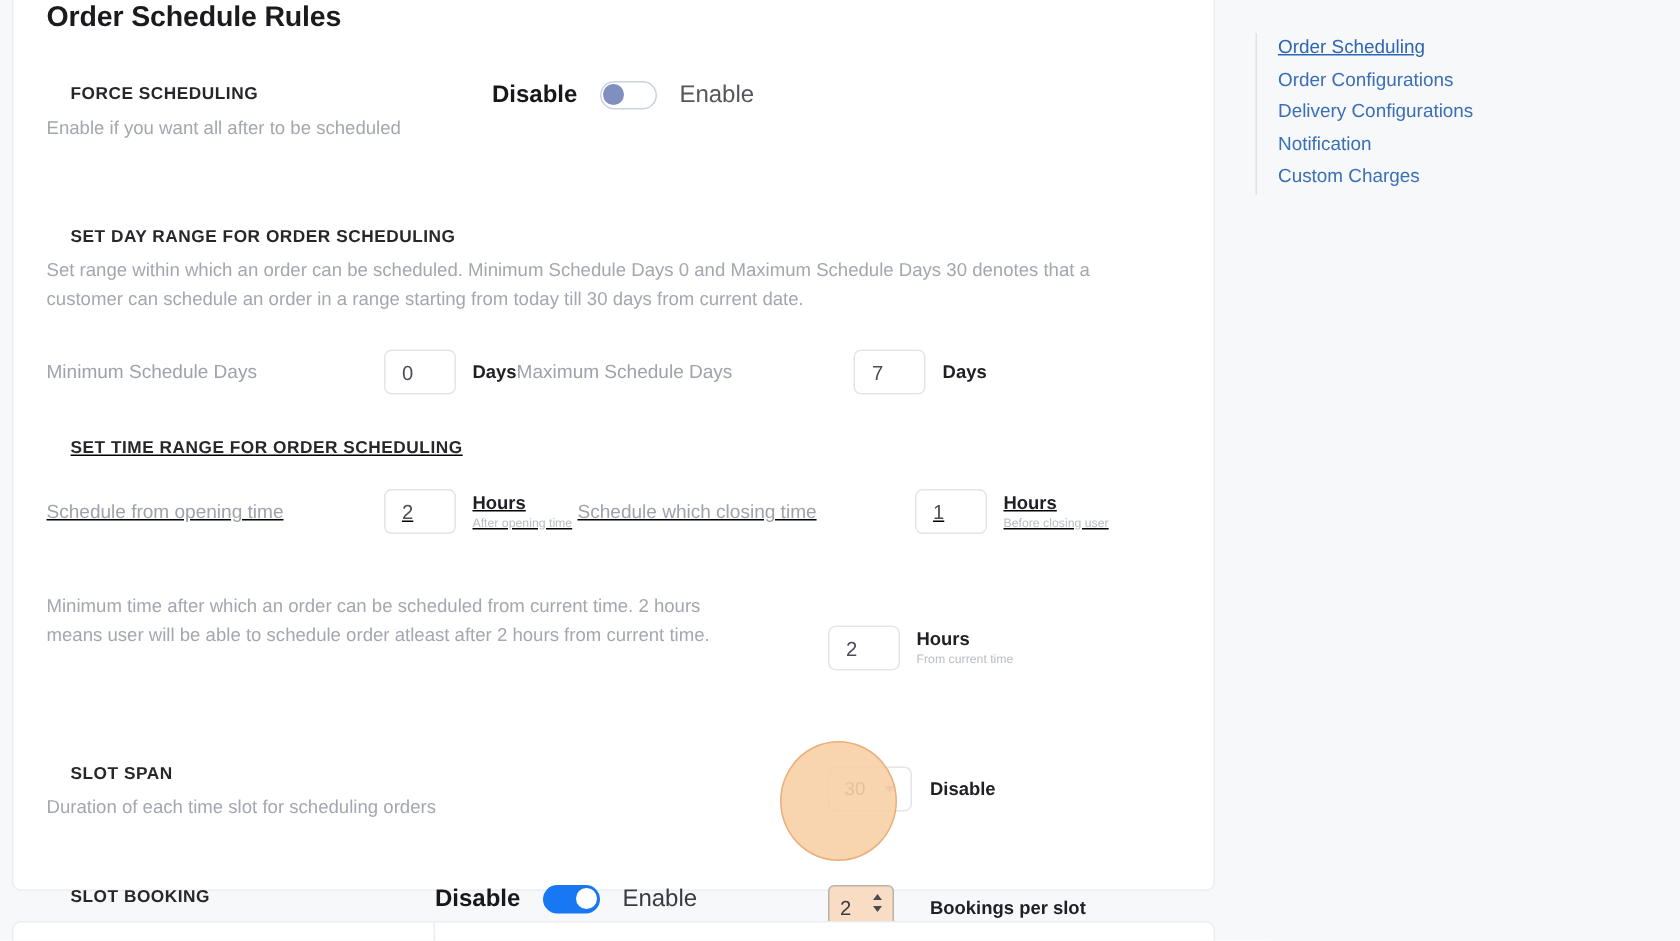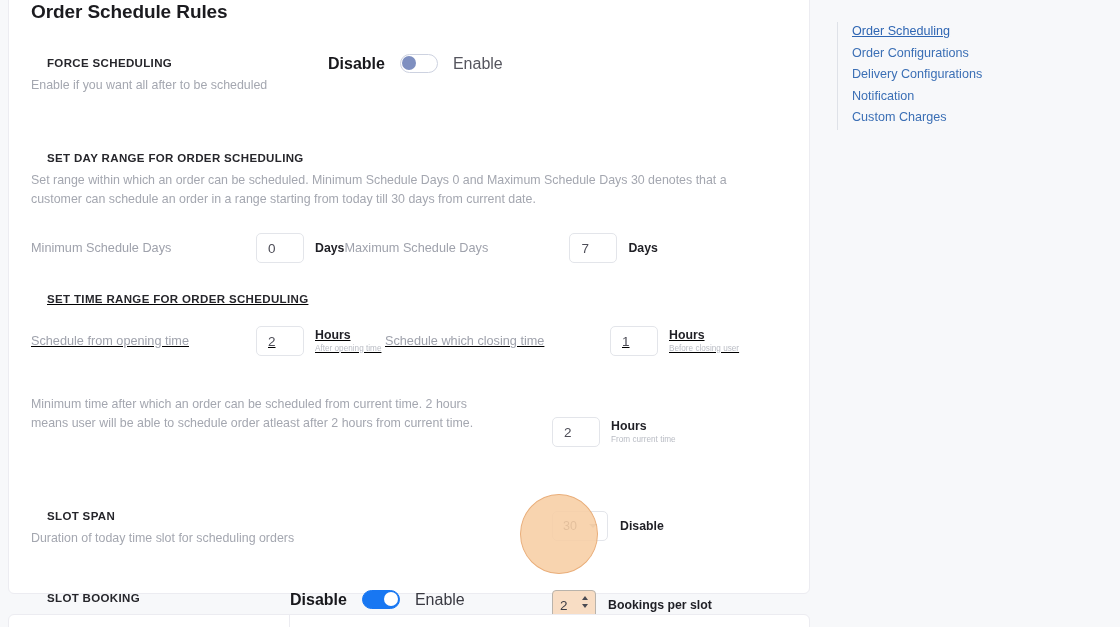--- a/index.html
+++ b/index.html
@@ -346,21 +346,21 @@
           <input class="num-input" type="text" value="2" style="">
           <span class="unit-block" style="margin-left:11px;">
             <span class="unit">Hours</span>
             <span class="unit-sub">From current time</span>
           </span>
         </div>
       </div>
 
       <div class="section" style="margin-top:37px; height:46px;">
         <div class="sec-head">SLOT SPAN</div>
-        <div class="sec-sub">Duration of today time slot for scheduling orders</div>
+        <div class="sec-sub">Duration of each time slot for scheduling orders</div>
         <div class="row" style="position:absolute; left:521px; top:1px;">
           <span class="sel-wrap">
             <select class="sel">
               <option>30</option>
             </select>
             <span class="caret"></span>
           </span>
           <span class="unit" style="margin-left:12px;">Disable</span>
         </div>
       </div>
@@ -378,21 +378,21 @@
         </div>
 
         <div class="row" style="position:absolute; left:521px; top:-2px;">
           <span class="stepper">
             <span class="val">2</span>
             <span class="caretbar">
               <i class="up"></i>
               <i class="down"></i>
             </span>
           </span>
-          <span class="unit" style="margin-left:12px;">Bookings per slot</span>
+          <span class="unit" style="margin-left:24px;">Bookings per slot</span>
         </div>
       </div>
 
     </div>
   </div>
 
   <div class="highlight-ring"></div>
 
   <nav class="rnav">
     <a class="active">Order Scheduling</a>

